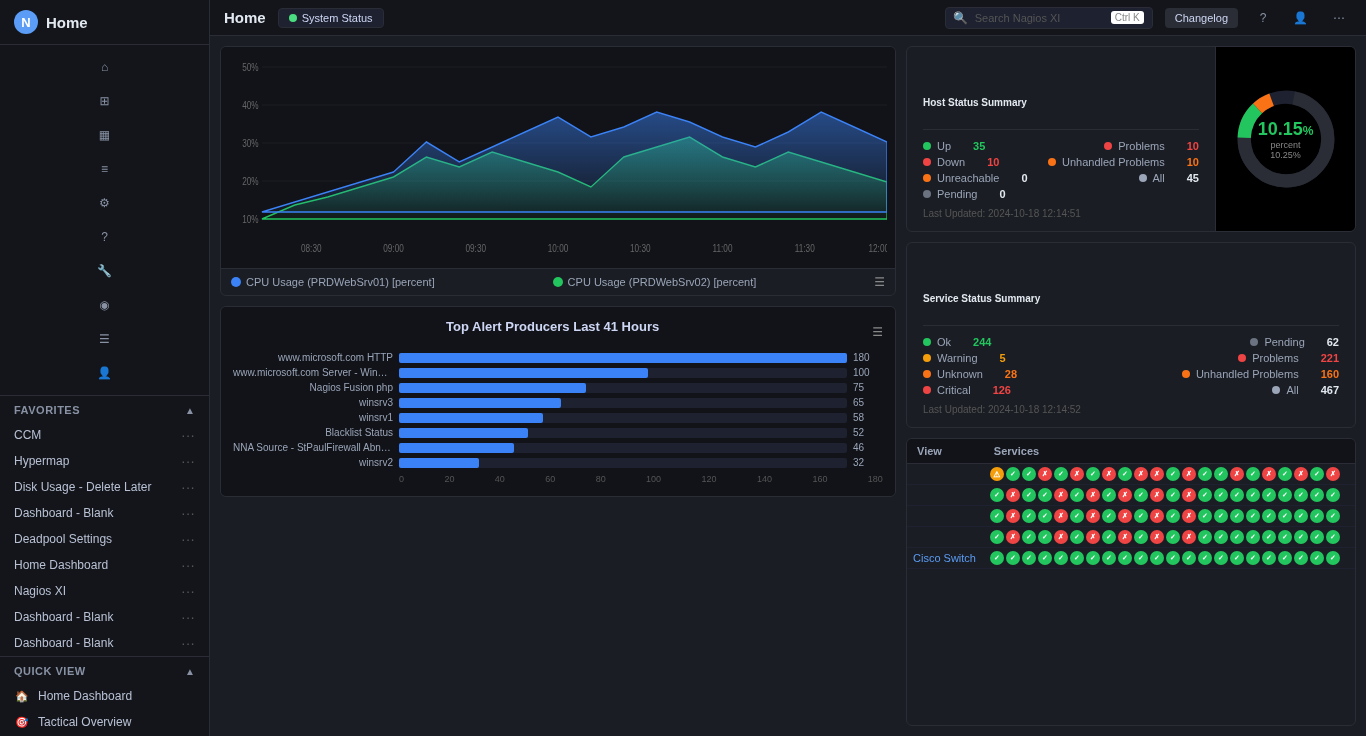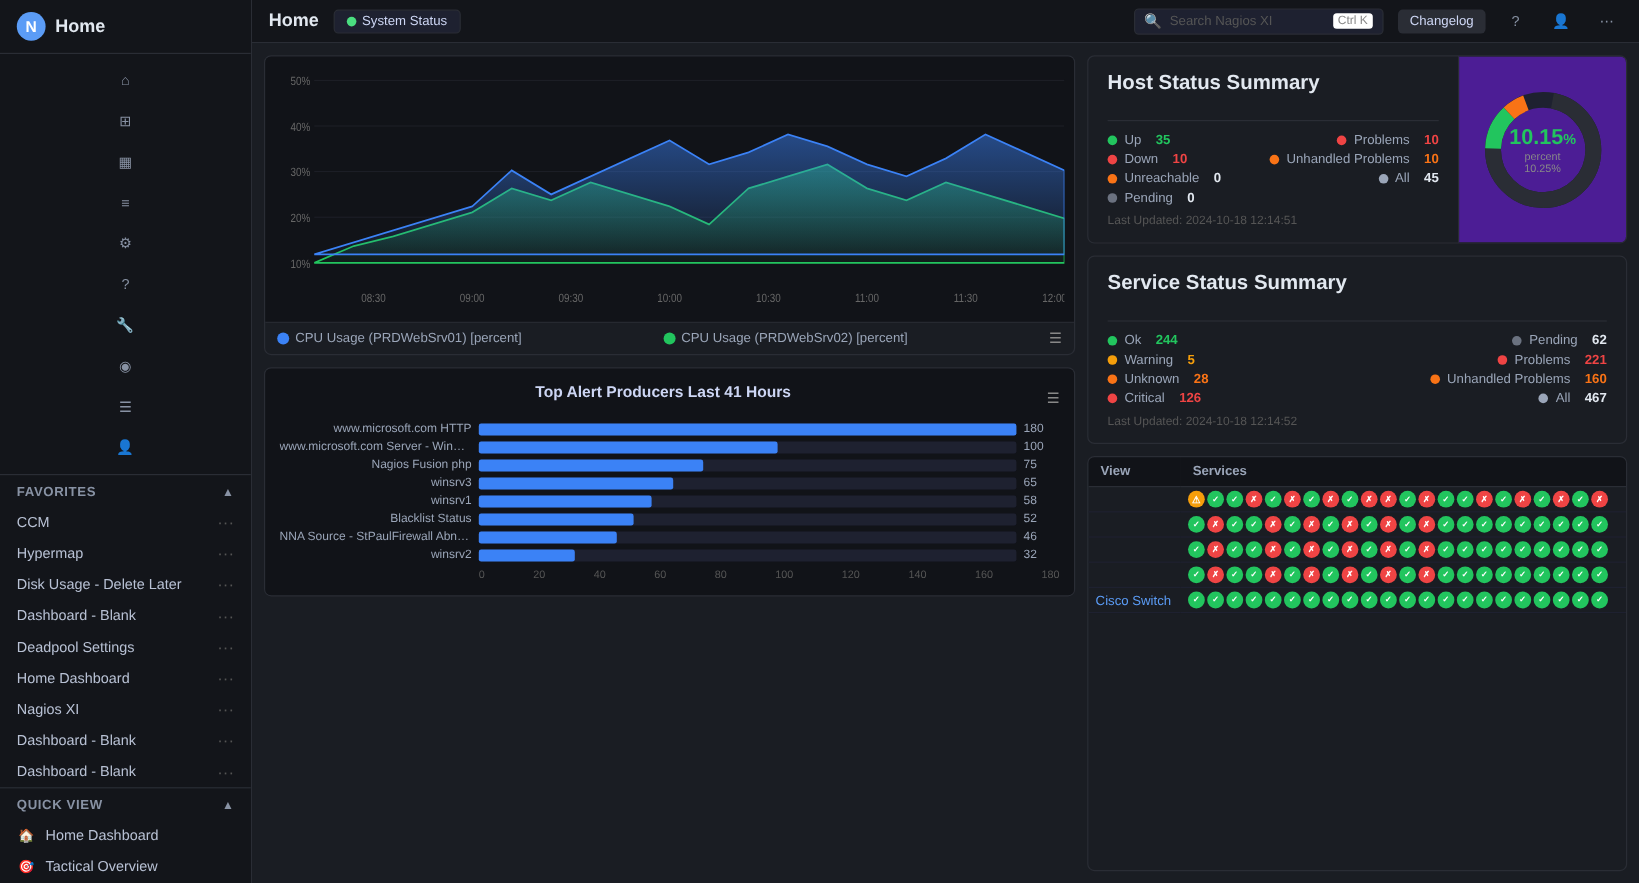--- a/index.html
+++ b/index.html
@@ -59,31 +59,31 @@
     .chart-legend { display: flex; align-items: center; gap: 20px; justify-content: space-between; padding: 6px 10px; border-top: 1px solid #2a2d35; }
     .legend-item { display: flex; align-items: center; gap: 5px; font-size: 11px; color: #9aa5b8; }
     .legend-dot { width: 10px; height: 10px; border-radius: 50%; }
 
     
     .bar-chart-area { padding: 12px; background: #111318; }
     .bar-chart-title { text-align: center; font-size: 13px; font-weight: 600; color: #cdd6f4; margin-bottom: 10px; }
 
     
     .status-card { padding: 12px 16px; }
-    .status-card-title { font-size: 17px; font-weight: 600; color: #e2e8f0; margin-bottom: 10px; border-bottom: 1px solid #2a2d35; padding-bottom: 21px; }
+    .status-card-title { font-size: 10px; font-weight: 600; color: #e2e8f0; margin-bottom: 10px; border-bottom: 1px solid #2a2d35; padding-bottom: 21px; margin-top: 38px; }
     .status-indicator { width: 8px; height: 8px; border-radius: 50%; flex-shrink: 0; }
     .status-label { color: #9aa5b8; font-size: 11px; }
-    .status-count { color: #e2e8f0; font-size: 11px; font-weight: 600; margin-left: 6px; }
+    .status-count { color: #e2e8f0; font-size: 11px; font-weight: 600; margin-left: 16px; }
     .status-updated { font-size: 10px; color: #555; margin-top: 8px; }
 
     
     .gauge-container { width: 120px; height: 120px; position: relative; display: flex; align-items: center; justify-content: center; }
     .gauge-text { position: absolute; text-align: center; }
     .host-status-data { flex: 1; padding: 12px 16px; }
-    .host-gauge-area { width: 140px; display: flex; align-items: center; justify-content: center; background: #4c1d95; border-left: 1px solid #2a2d35; }
+    .host-gauge-area { width: 140px; display: flex; align-items: center; justify-content: center; background: #000000; border-left: 1px solid #2a2d35; }
 
     
     .services-table { width: 100%; border-collapse: collapse; }
     .services-table th { background: #111318; color: #9aa5b8; font-size: 11px; font-weight: 600; padding: 6px 10px; text-align: left; border-bottom: 1px solid #2a2d35; position: sticky; top: 0; }
     .services-table td { padding: 3px 6px; border-bottom: 1px solid #1e2130; vertical-align: middle; }
     .services-table .host-name { color: #5b9cf6; font-size: 11px; cursor: pointer; }
     .service-icons { display: flex; flex-wrap: wrap; gap: 2px; }
     .svc-icon { width: 14px; height: 14px; border-radius: 50%; display: flex; align-items: center; justify-content: center; font-size: 7px; font-weight: bold; cursor: pointer; }
 
     .table-scroll { max-height: 140px; overflow-y: auto; }

